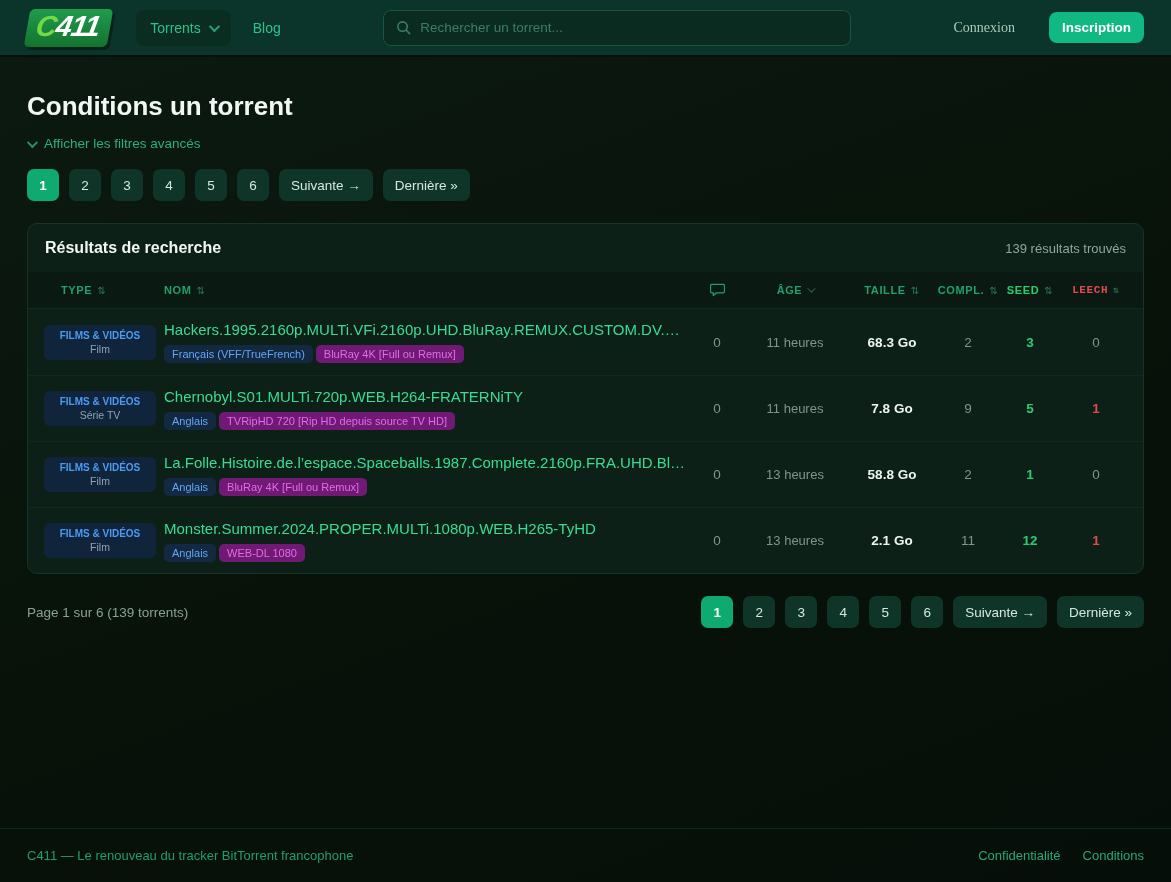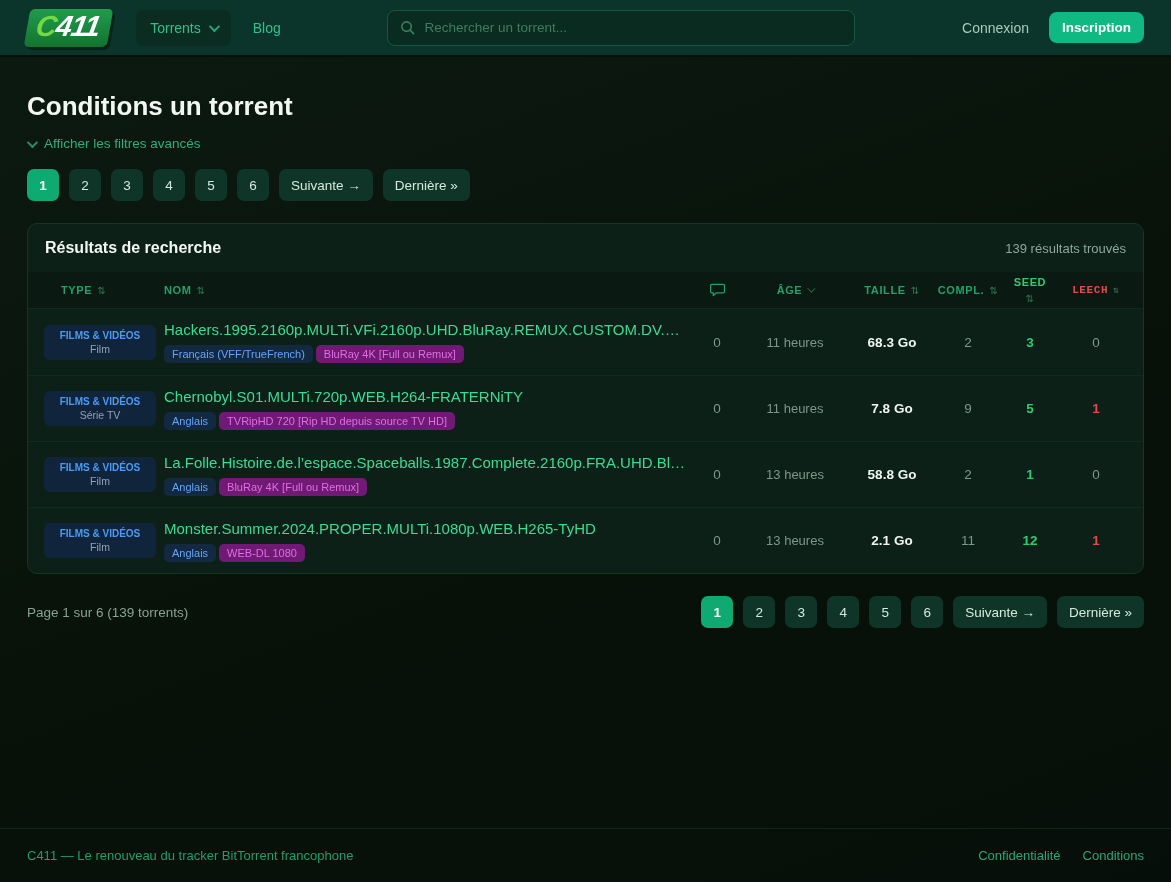--- a/index.html
+++ b/index.html
@@ -41,21 +41,21 @@
     margin: 0 auto; width: 468px; height: 36px;
     background: #0a2b20; border: 1px solid #155740; border-radius: 8px;
     display: flex; align-items: center; padding: 0 12px; gap: 9px;
   }
   .nav-search svg { flex: 0 0 auto; }
   .nav-search input {
     background: transparent; border: none; outline: none; width: 100%;
     color: #bfe3d2; font-size: 13.5px; font-family: inherit;
   }
   .nav-search input::placeholder { color: #3c7d63; }
-  .nav-login { color: #a9c9ba; font-size: 14px; text-decoration: none; cursor: pointer; margin-right: 6px; }
+  .nav-login { color: #a9c9ba; font-size: 14px; text-decoration: none; cursor: pointer; margin-right: 20px; font-family: Liberation Serif, serif; }
   .btn-signup {
     background: #10b981; color: #ffffff; border: none; border-radius: 8px;
     font-size: 13.5px; font-weight: 600; padding: 8px 13px; cursor: pointer;
     font-family: inherit;
   }
   
   .main { padding: 0 27px; }
   .page-title { color: #f2f7f4; font-size: 26px; font-weight: 700; margin-top: 34px; }
   .search-panel {
     margin-top: 22px; position: relative;
@@ -98,21 +98,21 @@
     overflow: hidden;
   }
   .card-head { display: flex; align-items: center; justify-content: space-between; padding: 15px 17px; }
   .card-title { color: #f0f6f2; font-size: 16px; font-weight: 700; }
   .card-count { color: #8da89b; font-size: 13px; }
   .tgrid { display: grid; grid-template-columns: 112px minmax(0,1fr) 44px 96px 82px 54px 54px 62px; gap: 8px; align-items: center; padding: 0 16px; }
   .thead { background: #0a1911; height: 37px; border-bottom: 1px solid #12international2b1f; border-bottom: 1px solid #122b1f; }
   .th { display: flex; align-items: center; gap: 5px; color: #23a06c; font-size: 11px; font-weight: 700; letter-spacing: .6px; cursor: pointer; }
   .th .sort { color: #2e7a57; font-size: 10px; font-weight: 400; }
   .th.center { justify-content: center; }
-  .th-seed { color: #2ecc71; flex-direction: column; }
+  .th-seed { color: #2ecc71; }
   .th-leech { color: #e04b4b; font-family: Liberation Mono, monospace; }
   .th-type { padding-left: 17px; }
   .row { min-height: 66px; border-top: 1px solid #112a1d; padding-top: 10px; padding-bottom: 10px; }
   .row:first-child { border-top: none; }
   .badge {
     background: #10253c; border-radius: 6px; padding: 5px 6px; text-align: center; cursor: pointer;
   }
   .badge .cat { color: #4b9bf5; font-size: 10px; font-weight: 700; display: block; white-space: nowrap; }
   .badge .sub { color: #93a1b3; font-size: 10.5px; display: block; margin-top: 2px; }
   .name-cell { overflow: hidden; }

